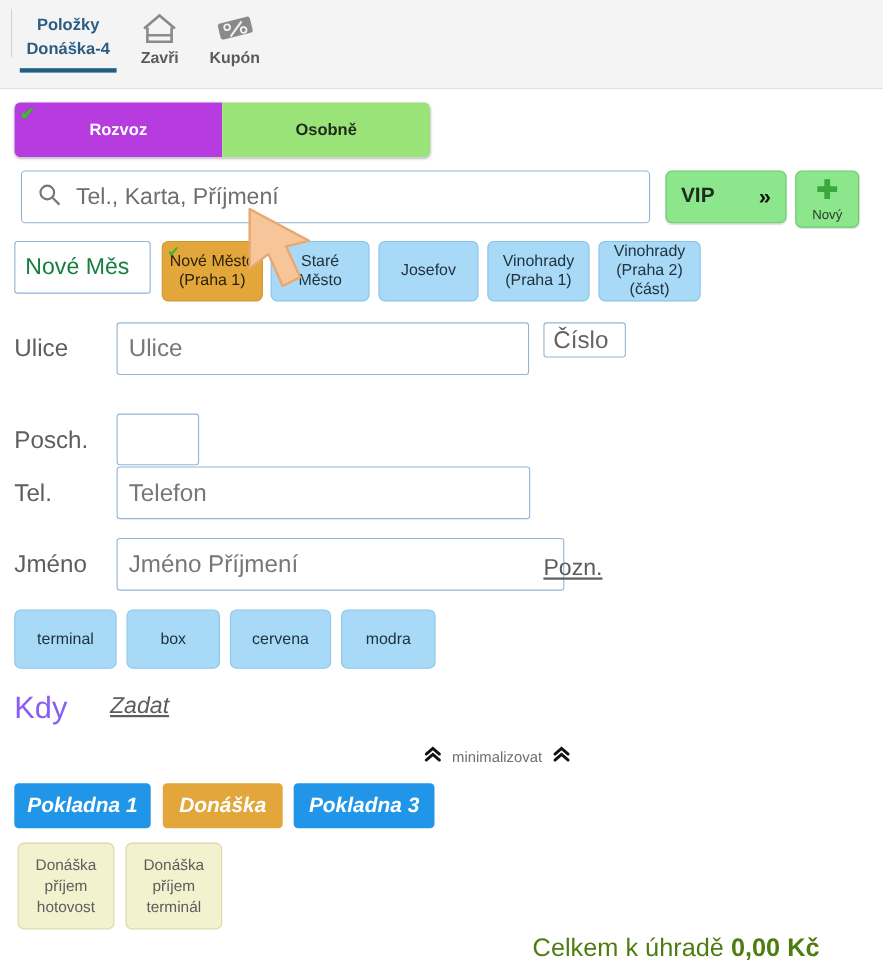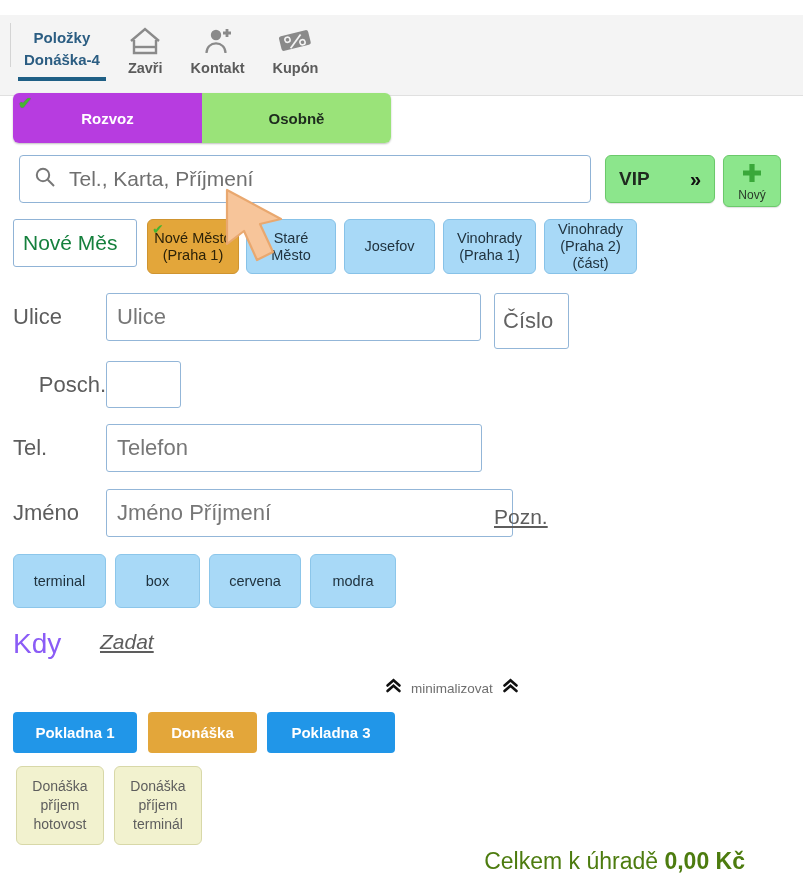--- a/index.html
+++ b/index.html
@@ -5,21 +5,21 @@
   html,body{margin:0;padding:0;}
   body{
     width:803px;height:888px;overflow:hidden;background:#ffffff;
     font-family:"Liberation Sans", sans-serif;
     -webkit-font-smoothing:antialiased;
   }
   .app{position:relative;width:803px;height:888px;}
 
   
   .tabbar{
-    position:absolute;left:0;top:15px;width:803px;height:81px;
+    position:absolute;left:0;top:0;width:803px;height:81px;
     background:#f4f4f4;border-bottom:1px solid #e0e0e0;
     box-sizing:border-box;
   }
   .tabs{display:flex;align-items:flex-start;height:100%;padding-left:10px;}
   .tab{
     position:relative;display:flex;flex-direction:column;align-items:center;
     justify-content:flex-start;padding:9px 14px 0 14px;box-sizing:border-box;
     height:78px;min-width:60px;
   }
   .tab .lab{font-size:14.5px;font-weight:bold;color:#5b5b5b;line-height:20px;white-space:nowrap;}
@@ -115,21 +115,21 @@
 
   
   .minrow{position:absolute;left:385px;top:678px;display:flex;align-items:center;gap:9px;cursor:pointer;}
   .minrow .t{font-size:13.5px;color:#6f6f6f;}
   .dchev{display:block;}
 
   
   .bigbtn{
     position:absolute;top:712px;height:41px;box-sizing:border-box;border:none;border-radius:4px;
     display:flex;align-items:center;justify-content:center;
-    font-size:15px;font-weight:bold;color:#fff;cursor:pointer;
+    font-size:19px;font-weight:bold;color:#fff;cursor:pointer;font-style:italic;
   }
   .bigbtn.blue{background:#2196e8;}
   .bigbtn.orange{background:#e3a63a;}
   .paybtn{
     position:absolute;top:766px;width:88px;height:79px;box-sizing:border-box;
     background:#f2f2cf;border:1px solid #d8d8a8;border-radius:6px;
     display:flex;align-items:center;justify-content:center;text-align:center;
     font-size:14px;color:#5d5d5d;line-height:19px;cursor:pointer;
   }
 
@@ -158,30 +158,20 @@
         <div class="icowrap">
           <svg width="34" height="30" viewBox="0 0 34 30" fill="none" stroke="#8a8a8a" stroke-width="2.4">
             <path d="M3 15 L17 3 L31 15"></path>
               <path d="M6 14 V27 H28 V14"></path>
               <path d="M6 21 H28"></path>
           </svg>
         </div>
         <div class="lab">Zavři</div>
       </div>
 
-      <div class="tab">
-        <div class="icowrap">
-          <svg width="32" height="30" viewBox="0 0 32 30" fill="none" stroke="#8a8a8a" stroke-width="2.2">
-            <circle cx="14" cy="9" r="5.2" fill="#8a8a8a" stroke="none"></circle>
-            <path d="M4.5 27 c0 -6 4.3 -9.6 9.5 -9.6 c5.2 0 9.5 3.6 9.5 9.6"></path>
-            <path d="M25 3 v8 M21 7 h8" stroke="#8a8a8a" stroke-width="2.8"></path>
-          </svg>
-        </div>
-        <div class="lab">Kontakt</div>
-      </div>
 
       <div class="tab">
         <div class="icowrap">
           <svg width="36" height="28" viewBox="0 0 36 28">
             <g transform="rotate(-14 18 14)">
               <rect x="3" y="6" width="30" height="15" rx="2.5" fill="#8a8a8a"></rect>
               <circle cx="11" cy="11" r="2.6" fill="none" stroke="#f4f4f4" stroke-width="1.6"></circle>
               <circle cx="25" cy="17" r="2.6" fill="none" stroke="#f4f4f4" stroke-width="1.6"></circle>
               <path d="M25 9 L12 20" stroke="#f4f4f4" stroke-width="1.8"></path>
             </g>
@@ -255,25 +245,25 @@
       <span>Vinohrady (Praha 2) (část)</span>
     </div>
   </div>
 
   <div class="frow" style="top:293px;">
     <div class="flabel">Ulice</div>
     <div class="inp" style="width:375px;height:48px;">
       <span class="ph">Ulice</span>
     </div>
   </div>
-  <div class="cislo" style="top:293px;width:75px;height:56px;align-items:center;">
+  <div class="cislo" style="top:293px;width:75px;height:32px;align-items:center;">
     <span class="ph">Číslo</span>
   </div>
 
-  <div class="frow" style="top:361px;text-align:right;">
+  <div class="frow" style="top:376px;">
     <div class="flabel">Posch.</div>
     <div class="inp" style="width:75px;height:47px;">
       <span class="ph"></span>
     </div>
   </div>
 
   <div class="frow" style="top:424px;">
     <div class="flabel">Tel.</div>
     <div class="inp" style="width:376px;height:48px;">
       <span class="ph">Telefon</span>

